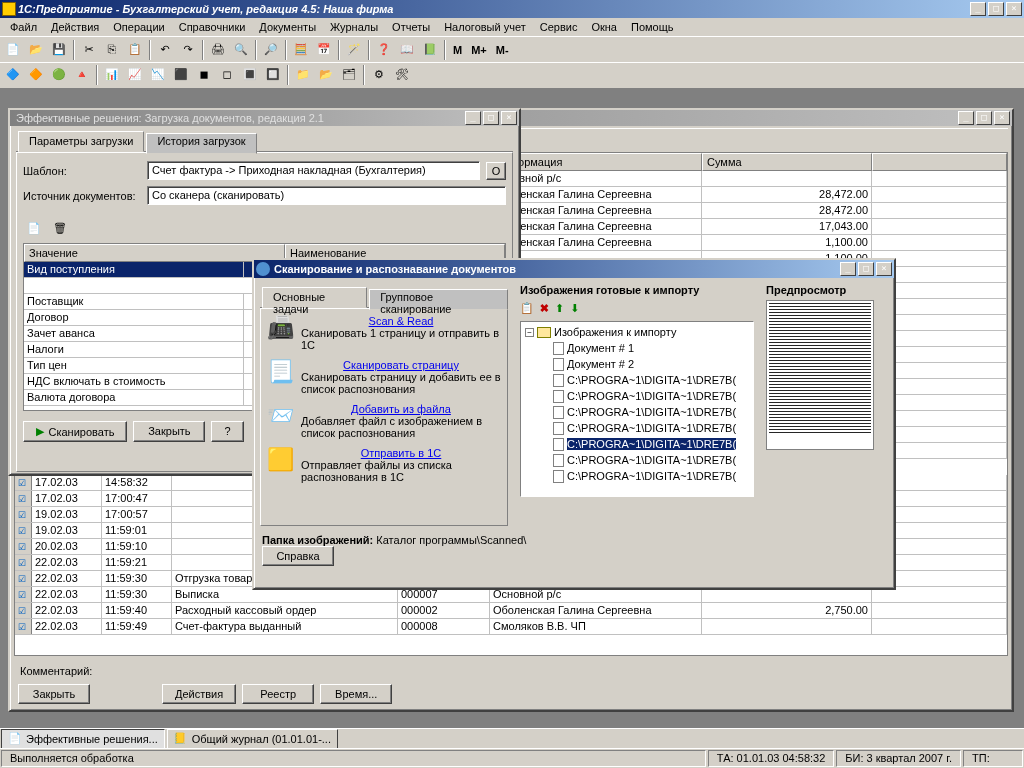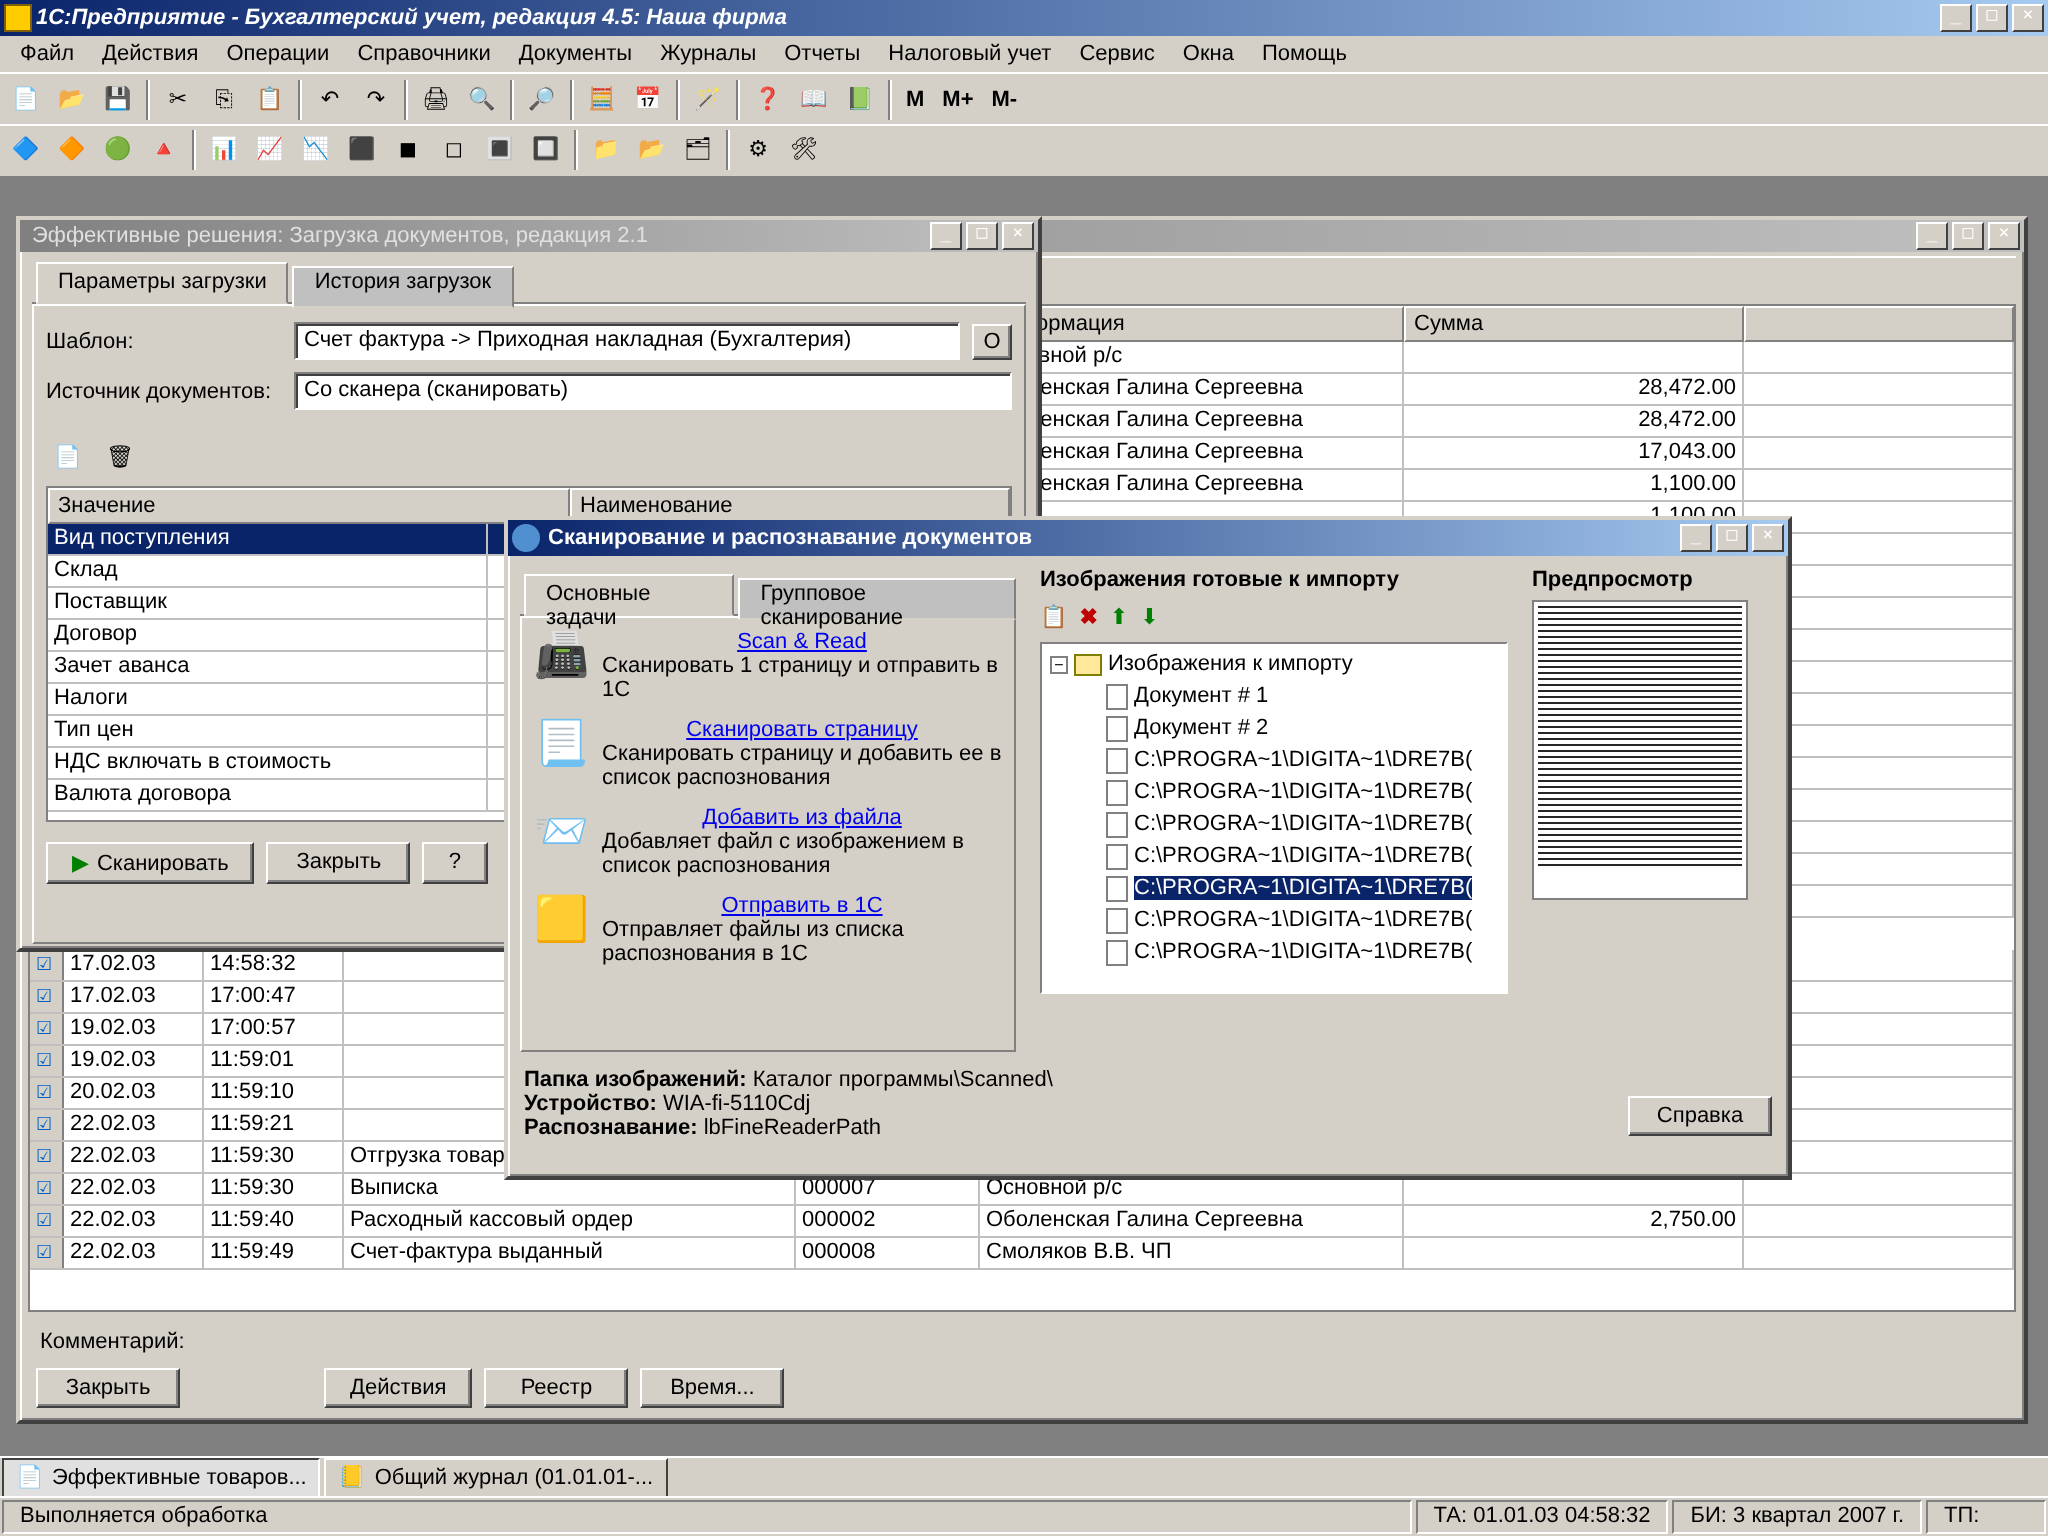--- a/index.html
+++ b/index.html
@@ -502,21 +502,20 @@
           <div class="gh">
             <div style="flex:1">Значение</div>
             <div style="width:220px">Наименование</div>
           </div>
           <div id="param-rows">
               <div class="gr sel">
                 <div style="width:220px">Вид поступления</div>
                 <div style="flex:1"></div>
               </div>
               <div class="gr">
-                <div style="width:220px">Склад</div>
                 <div style="flex:1"></div>
               </div>
               <div class="gr">
                 <div style="width:220px">Поставщик</div>
                 <div style="flex:1"></div>
               </div>
               <div class="gr">
                 <div style="width:220px">Договор</div>
                 <div style="flex:1"></div>
               </div>
@@ -671,35 +670,31 @@
       <div style="flex:1">
         <div style="font-weight:bold;padding-bottom:4px">Предпросмотр</div>
         <div class="pvw" style="height:150px;width:108px">
           <div class="pvw-doc"></div>
         </div>
       </div>
     </div>
     <div style="padding:2px 8px">
       <div><b>Папка изображений:</b> <span>Каталог программы\Scanned\</span></div>
       <div style="display:flex;justify-content:space-between;align-items:center">
-        <div>
-          <div><b>Устройство:</b> <span>WIA-fi-5110Cdj</span></div>
-          <div><b>Распознавание:</b> <span>lbFineReaderPath</span></div>
-        </div>
         <div class="btn3d">Справка</div>
       </div>
     </div>
   </div>
 
 </div>
 
 <div class="taskbar">
   <div class="task active">
       <span class="ico">📄</span>
-      <span>Эффективные товаров...</span>
+      <span>Эффективные решения...</span>
     </div>
   <div class="task">
       <span class="ico">📒</span>
       <span>Общий журнал (01.01.01-...</span>
     </div>
 </div>
 
 <div class="statusbar">
   <div class="sb-cell" style="flex:1">Выполняется обработка</div>
   <div class="sb-cell">ТА: 01.01.03   04:58:32</div>

